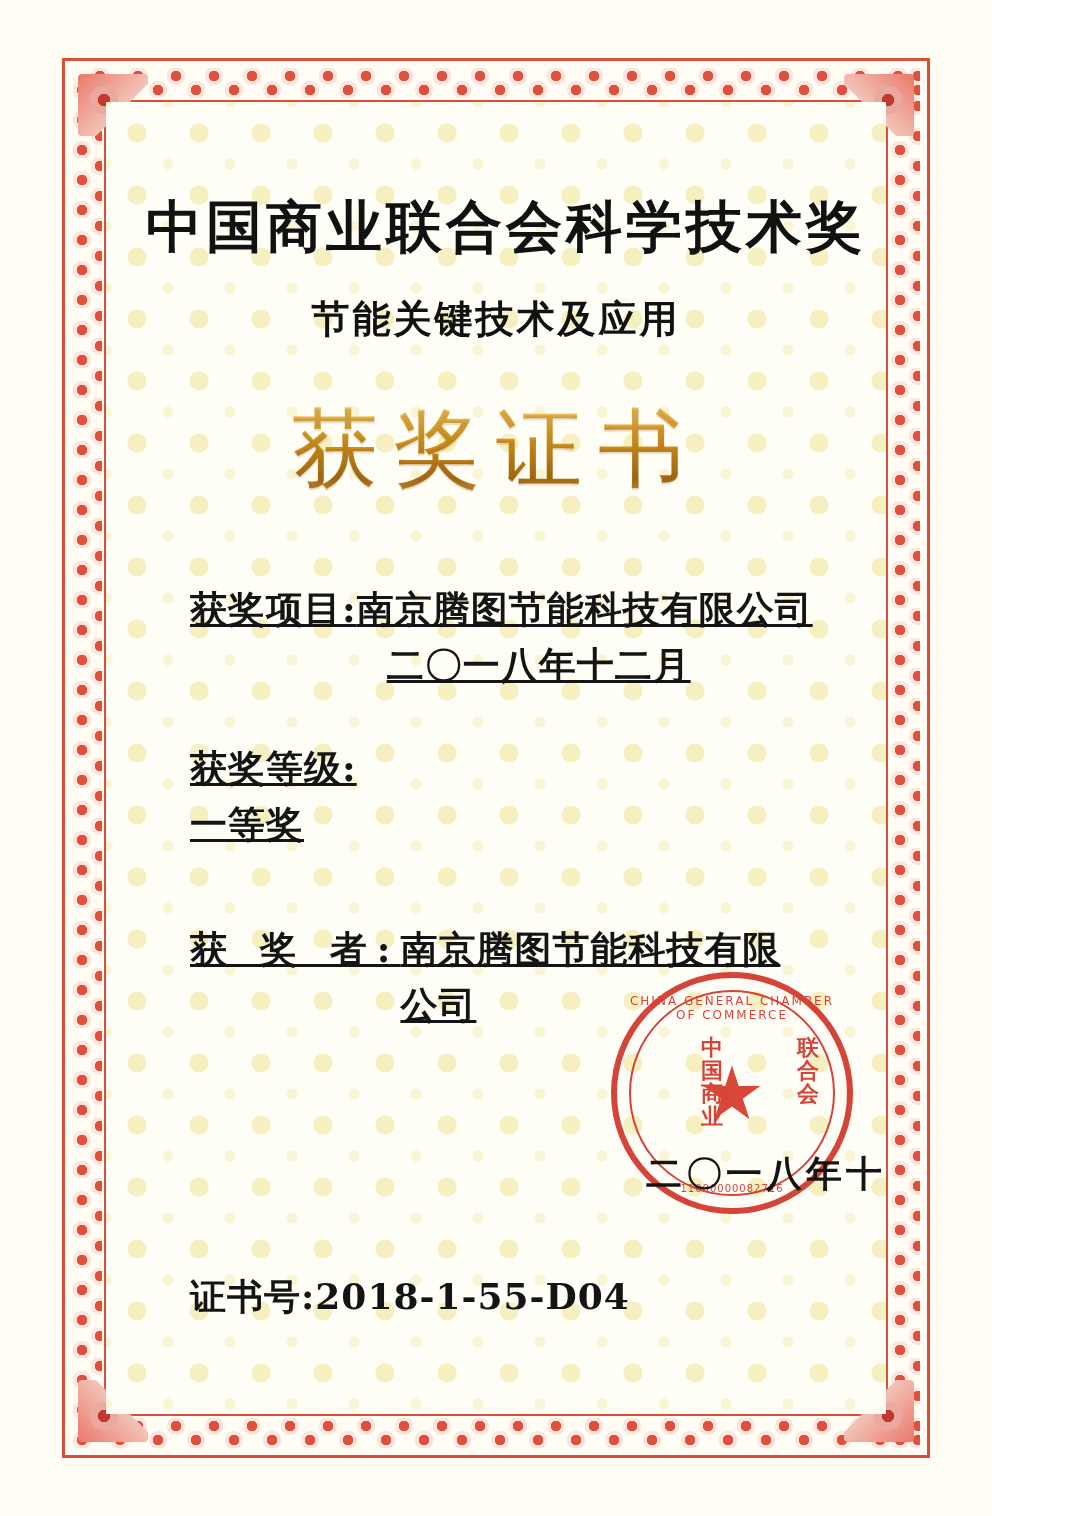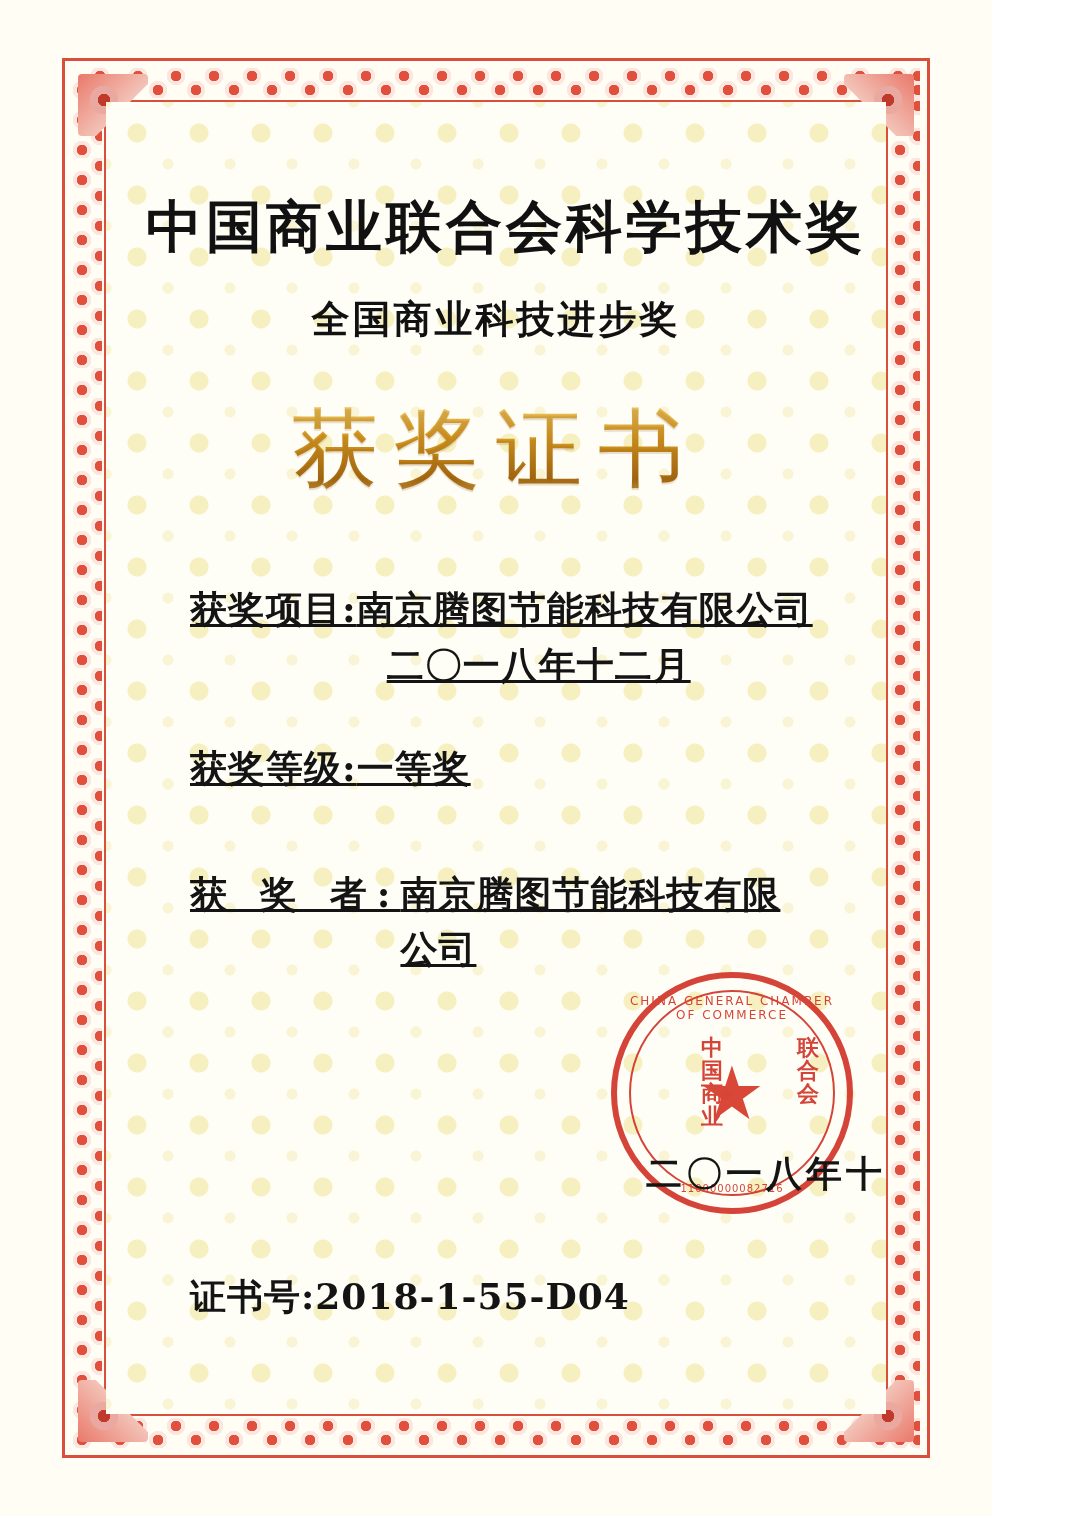--- a/index.html
+++ b/index.html
@@ -138,21 +138,21 @@
     letter-spacing:1px;
   }
   .field-value{
     letter-spacing:1px;
     font-weight:bold;
   }
   .field-value .line2{
     display:block;
     padding-left:30px;
   }
-  .field-row.spaced{margin-top:48px;}
+  .field-row.spaced{margin-top:48px;flex-direction:column;}
   .field-row.winner{margin-top:70px;}
   .label-wide{letter-spacing:10px;}
 
   
   .seal-area{
     position:absolute;
     left:0;right:0;
     top:870px;
     height:300px;
   }
@@ -252,21 +252,21 @@
   <div class="corner tl"></div>
   <div class="corner tr"></div>
   <div class="corner bl"></div>
   <div class="corner br"></div>
 
   <div class="paper">
     <div class="content">
 
       <div class="title-main">中国商业联合会科学技术奖</div>
 
-      <div class="title-sub">全国商业科技进步奖</div>
+      <div class="title-sub">节能关键技术及应用</div>
 
       <div class="title-gold">获奖证书</div>
 
       <div class="fields">
 
         <div class="field-row">
           <span class="field-label">获奖项目:</span>
           <span class="field-value">
             <span>南京腾图节能科技有限公司</span>
             <span class="line2">二〇一八年十二月</span>

